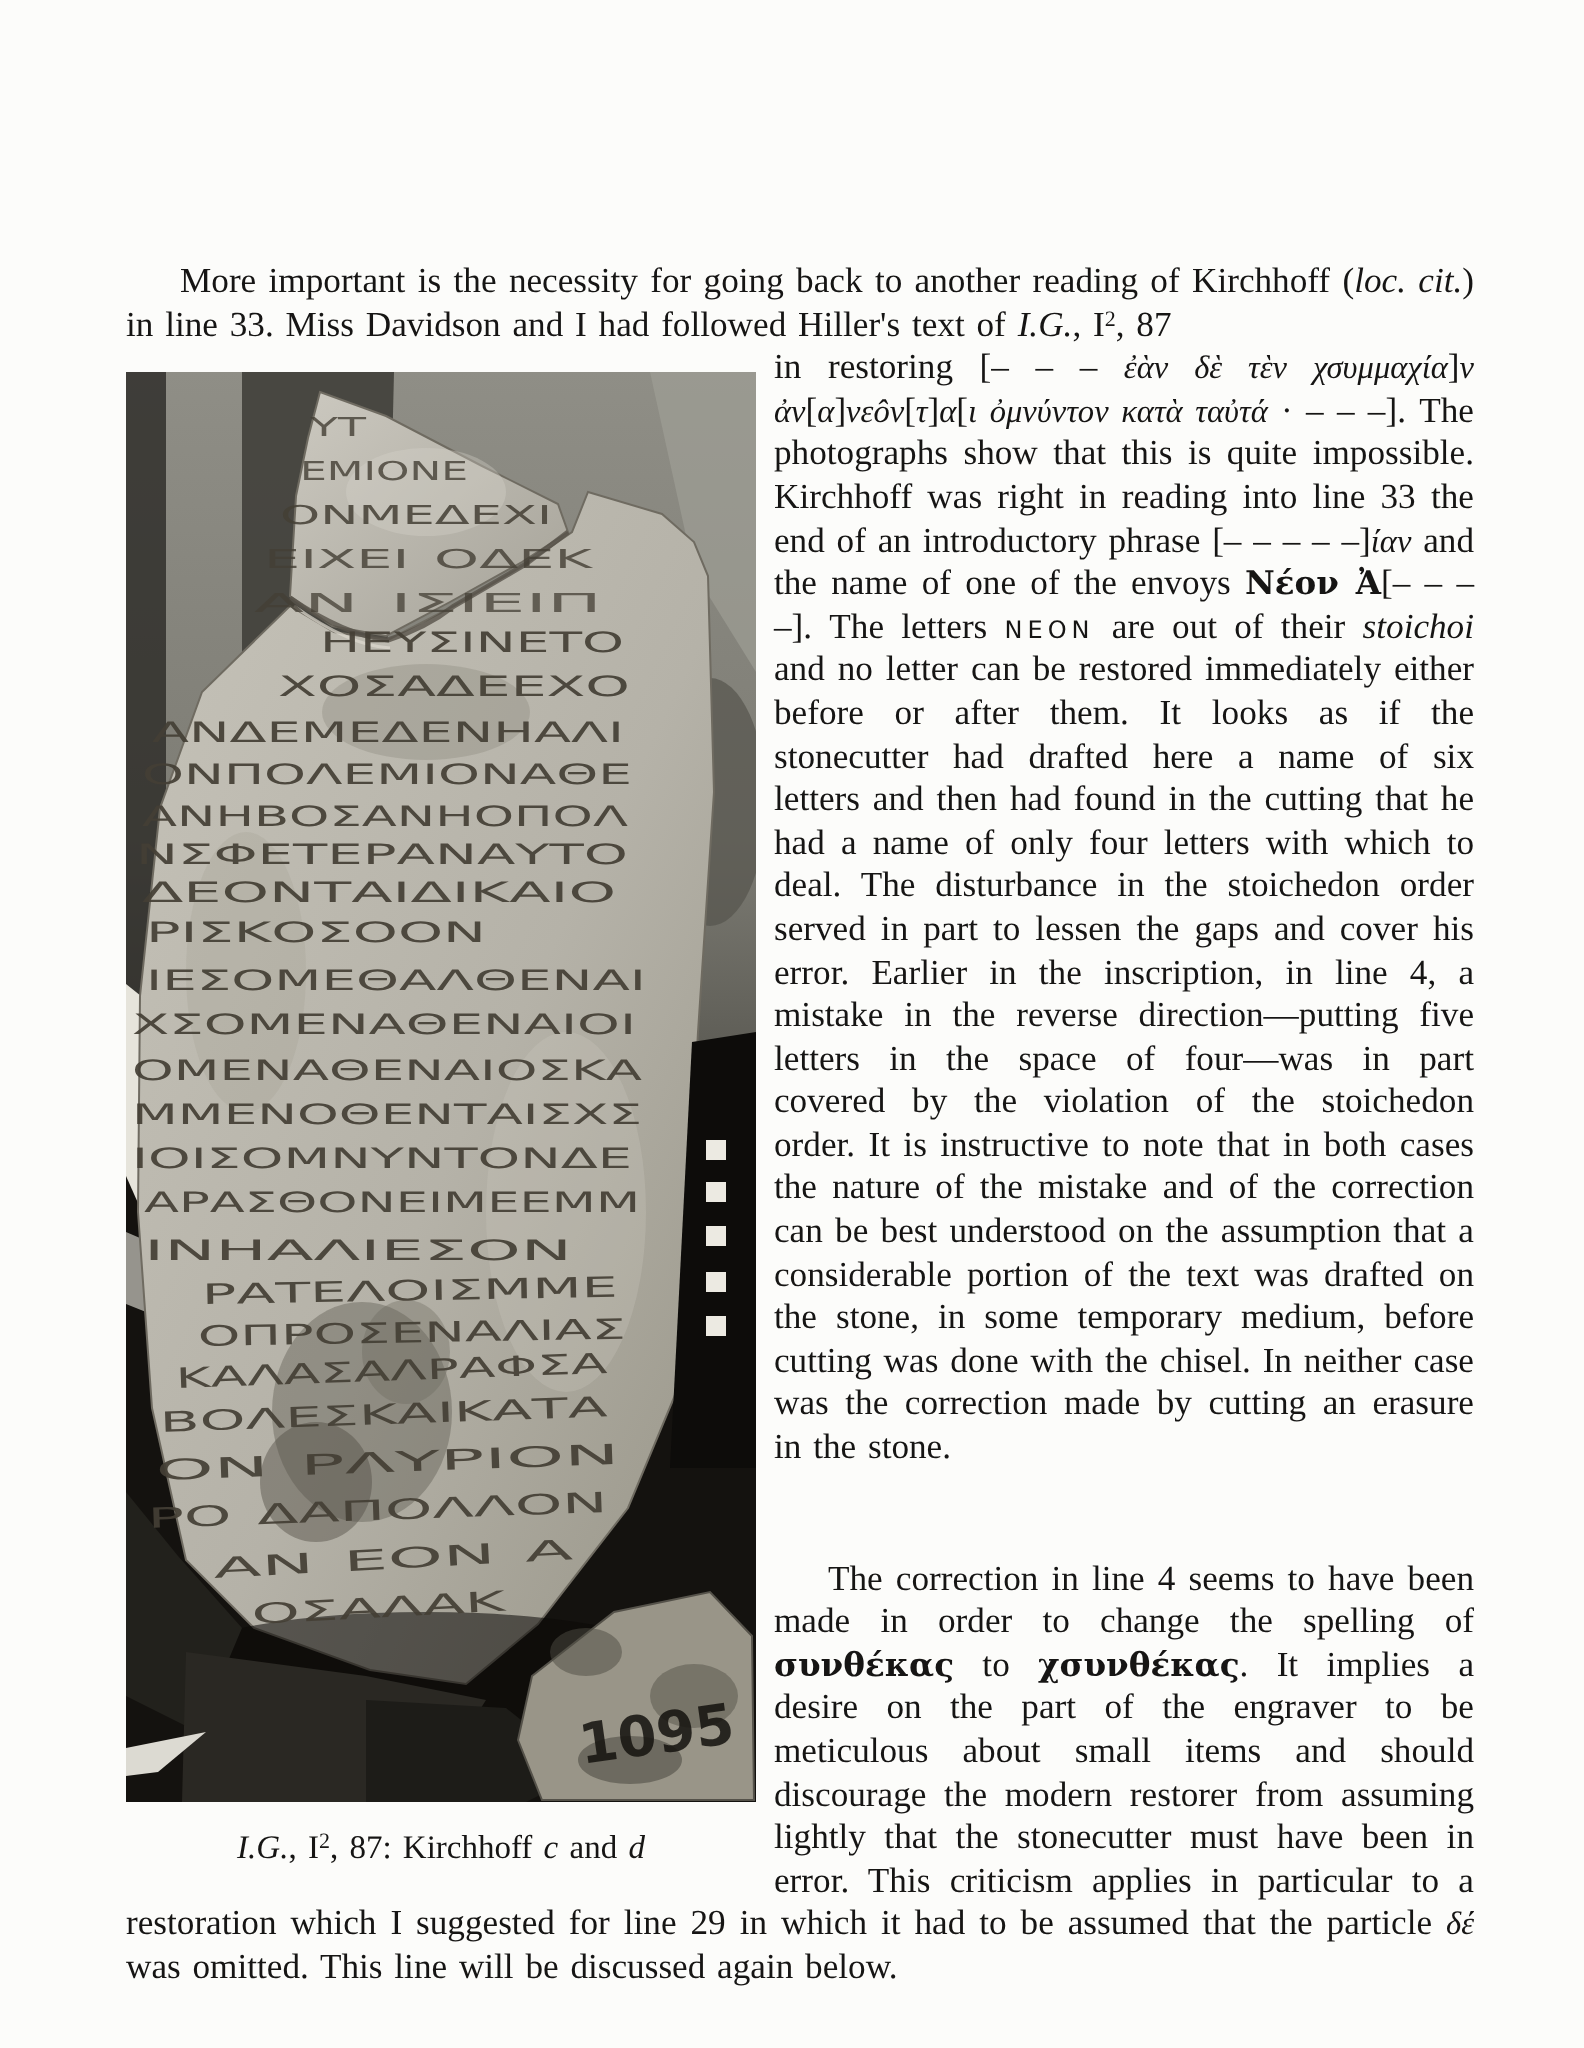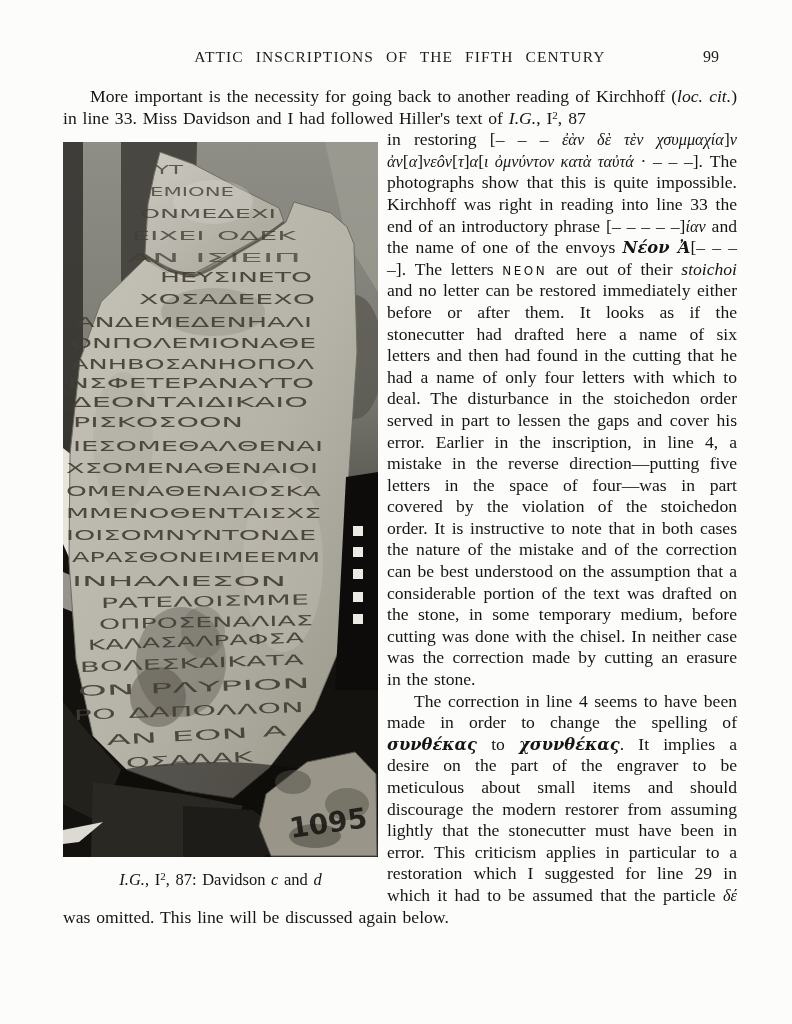--- a/index.html
+++ b/index.html
@@ -18,48 +18,44 @@
   }
   .running-head .pageno {
     position:absolute; right:18px; top:0; font-size:16px; color:#1d1c1b;
   }
   .content {
     position:absolute; top:86px; left:63px; width:674px;
     font-size:17.6px; line-height:21.6px; text-align:justify;
     word-spacing:1.5px;
   }
   p.body-par { margin:0; }
-  p.ind { text-indent:27px; }
+  p.ind { text-indent:27px;margin-top:44px; }
   figure.fig { float:left; width:315px; margin:13px 9px 5px 0; padding:0; }
   .photo { width:315px; height:715px; background:#14120f; }
   .photo svg { display:block; }
   figcaption.figcap {
     margin-top:12px; text-align:center; font-size:16.5px;
     white-space:nowrap; text-indent:0;
   }
   
   .run-i  { font-style:italic; }
   .run-sup { font-size:11px; line-height:0; position:relative; top:-5px; }
   .run-gi { font-family:Liberation Serif, serif; font-style:italic; font-size:16.3px; line-height:1; }
-  .run-gb { font-family:"DejaVu Serif", serif; font-style:italic; font-weight:bold; font-size:16.3px; line-height:1; }
+  .run-gb { font-family:"DejaVu Serif", serif; font-weight:bold; font-size:16.3px; line-height:1; }
   .run-ep { font-family:"DejaVu Sans", sans-serif; font-size:12px; letter-spacing:2.5px; line-height:1; }
   #inscription-lines text {
     font-family:"DejaVu Sans", sans-serif;
     fill:#443f35;
   }
 </style>
 </head>
 <body>
 
 <div class="page">
 
-  <div class="running-head">
-    <span class="title">ATTIC INSCRIPTIONS OF THE FIFTH CENTURY</span>
-    <span class="pageno">99</span>
-  </div>
 
   <div class="content">
 
     <p class="body-par ind"><span>More important is the necessity for going back to another reading of Kirchhoff (</span><span class="run-i">loc. cit.</span><span>) in line 33.  Miss Davidson and I had followed Hiller's text of </span><span class="run-i">I.G.</span><span>, I</span><span class="run-sup">2</span><span>, 87</span></p>
 
     <figure class="fig">
       <div class="photo">
         <svg width="315" height="715" viewBox="0 0 315 715" xmlns="http://www.w3.org/2000/svg">
           <defs>
             <linearGradient id="bg1" x1="0" y1="0" x2="0" y2="1">
@@ -161,20 +157,20 @@
               <text x="36" y="487" font-size="14" textLength="214" lengthAdjust="spacingAndGlyphs" transform="rotate(-1 36 487)" opacity="0.92">ΟΠΡΟΣΕΝΑΛΙΑΣ</text>
               <text x="25" y="508" font-size="14" textLength="216" lengthAdjust="spacingAndGlyphs" transform="rotate(-2 25 508)" opacity="0.92">ΚΑΛΑΣΑΛΡΑΦΣΑ</text>
               <text x="17" y="530" font-size="14" textLength="224" lengthAdjust="spacingAndGlyphs" transform="rotate(-2 17 530)" opacity="0.92">ΒΟΛΕΣΚΑΙΚΑΤΑ</text>
               <text x="15" y="554" font-size="14" textLength="232" lengthAdjust="spacingAndGlyphs" transform="rotate(-2 15 554)" opacity="0.92">ΟΝ ΡΛΥΡΙΟΝ</text>
               <text x="11" y="578" font-size="14" textLength="230" lengthAdjust="spacingAndGlyphs" transform="rotate(-2 11 578)" opacity="0.92">ΡΟ ΔΑΠΟΛΛΟΝ</text>
               <text x="44" y="603" font-size="14" textLength="180" lengthAdjust="spacingAndGlyphs" transform="rotate(-3 44 603)" opacity="0.92">ΑΝ ΕΟΝ Α</text>
               <text x="63" y="626" font-size="14" textLength="127" lengthAdjust="spacingAndGlyphs" transform="rotate(-3 63 626)" opacity="0.92">ΟΣΑΛΑΚ</text>
             </g>
         </svg>
       </div>
-      <figcaption class="figcap"><span class="run-i">I.G.</span><span>, I</span><span class="run-sup">2</span><span>, 87:  Davidson </span><span class="run-i">c</span><span> and </span><span class="run-i">d</span></figcaption>
+      <figcaption class="figcap"><span class="run-i">I.G.</span><span>, I</span><span class="run-sup">2</span><span>, 87:  Kirchhoff </span><span class="run-i">c</span><span> and </span><span class="run-i">d</span></figcaption>
     </figure>
 
     <p class="body-par"><span>in restoring [– – – </span><span class="run-gi">ἐὰν δὲ τὲν χσυμμαχία</span><span>]</span><span class="run-gi">ν ἀν</span><span>[</span><span class="run-gi">α</span><span>]</span><span class="run-gi">νεôν</span><span>[</span><span class="run-gi">τ</span><span>]</span><span class="run-gi">α</span><span>[</span><span class="run-gi">ι ὀμνύντον κατὰ ταὐτά</span><span> · – – –].  The photographs show that this is quite impossible.  Kirchhoff was right in reading into line 33 the end of an introductory phrase [– – – – –]</span><span class="run-gi">ίαν</span><span> and the name of one of the envoys </span><span class="run-gb">Νέον Ἀ</span><span>[– – – –].  The letters </span><span class="run-ep">ΝΕΟΝ</span><span> are out of their </span><span class="run-i">stoichoi</span><span> and no letter can be restored immediately either before or after them.  It looks as if the stonecutter had drafted here a name of six letters and then had found in the cutting that he had a name of only four letters with which to deal.  The disturbance in the stoichedon order served in part to lessen the gaps and cover his error.  Earlier in the inscription, in line 4, a mistake in the reverse direction—putting five letters in the space of four—was in part covered by the violation of the stoichedon order.  It is instructive to note that in both cases the nature of the mistake and of the correction can be best understood on the assumption that a considerable portion of the text was drafted on the stone, in some temporary medium, before cutting was done with the chisel.  In neither case was the correction made by cutting an erasure in the stone.</span></p>
     <p class="body-par ind"><span>The correction in line 4 seems to have been made in order to change the spelling of </span><span class="run-gb">συνθέκας</span><span> to </span><span class="run-gb">χσυνθέκας</span><span>.  It implies a desire on the part of the engraver to be meticulous about small items and should discourage the modern restorer from assuming lightly that the stonecutter must have been in error.  This criticism applies in particular to a restoration which I suggested for line 29 in which it had to be assumed that the particle </span><span class="run-gi">δέ</span><span> was omitted.  This line will be discussed again below.</span></p>
 
   </div>
 </div>
 
 </body></html>

